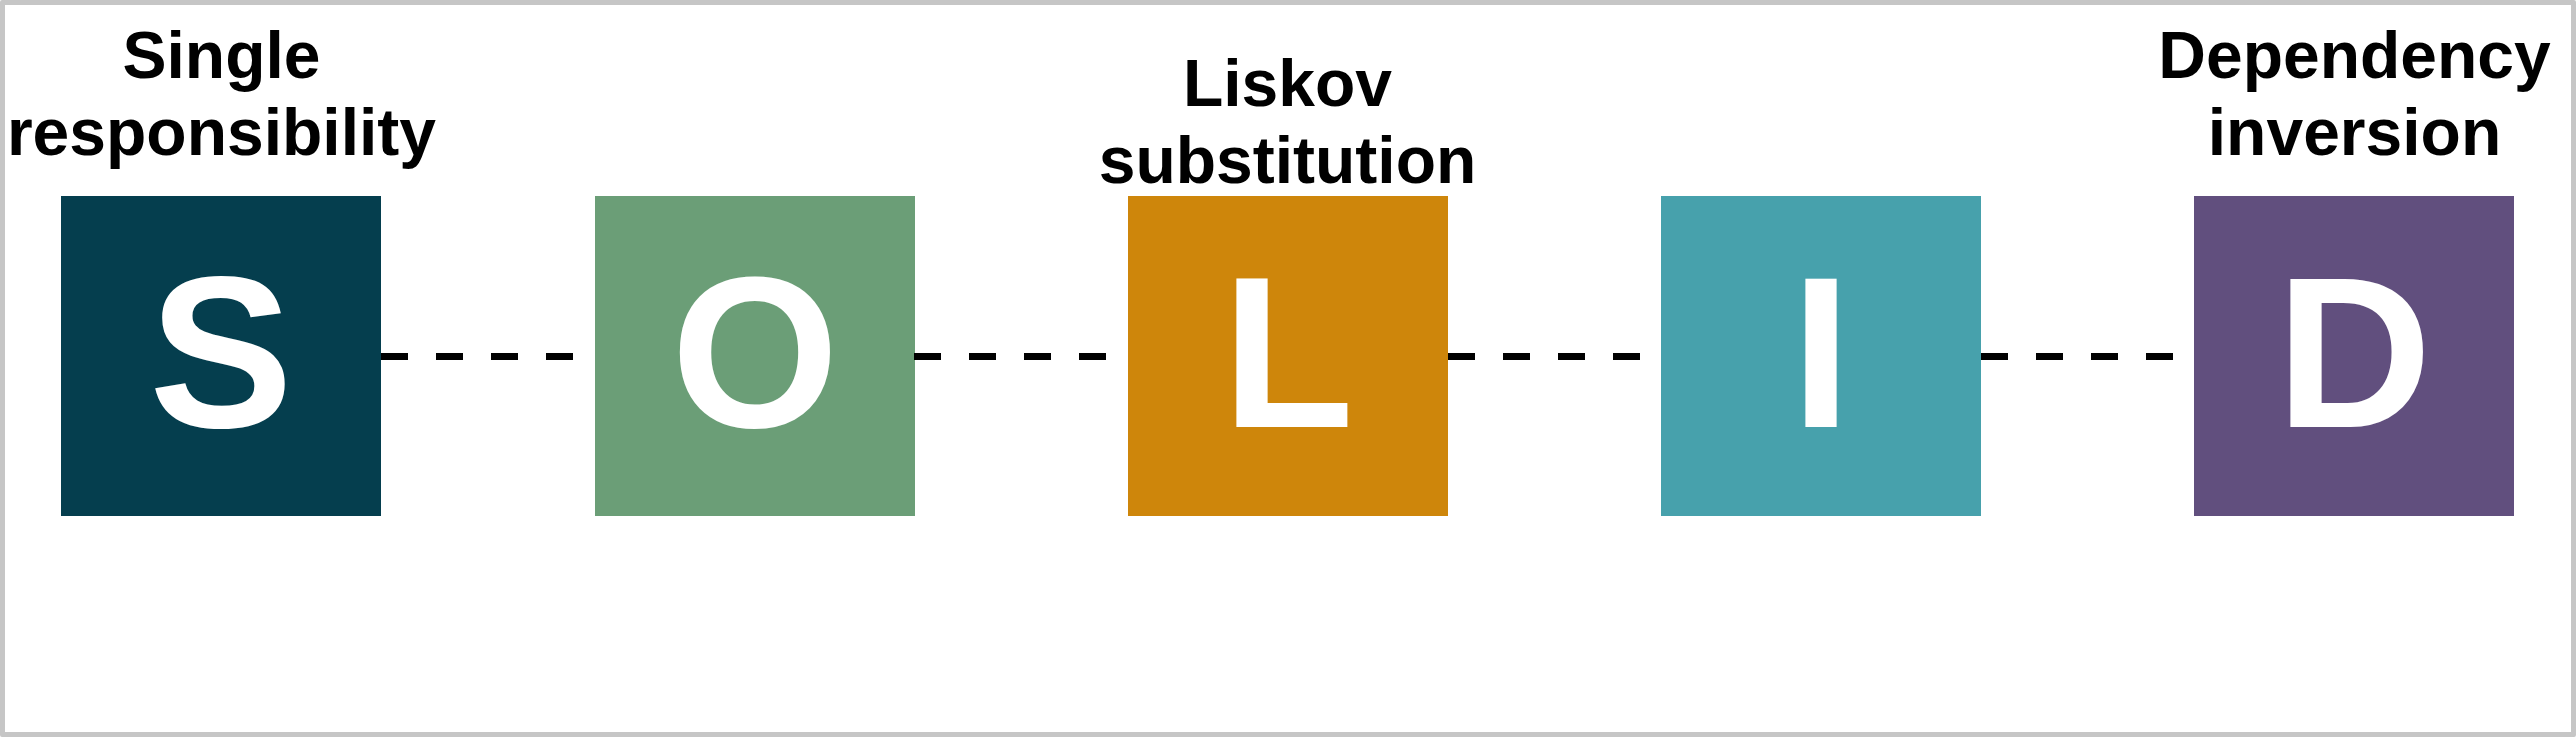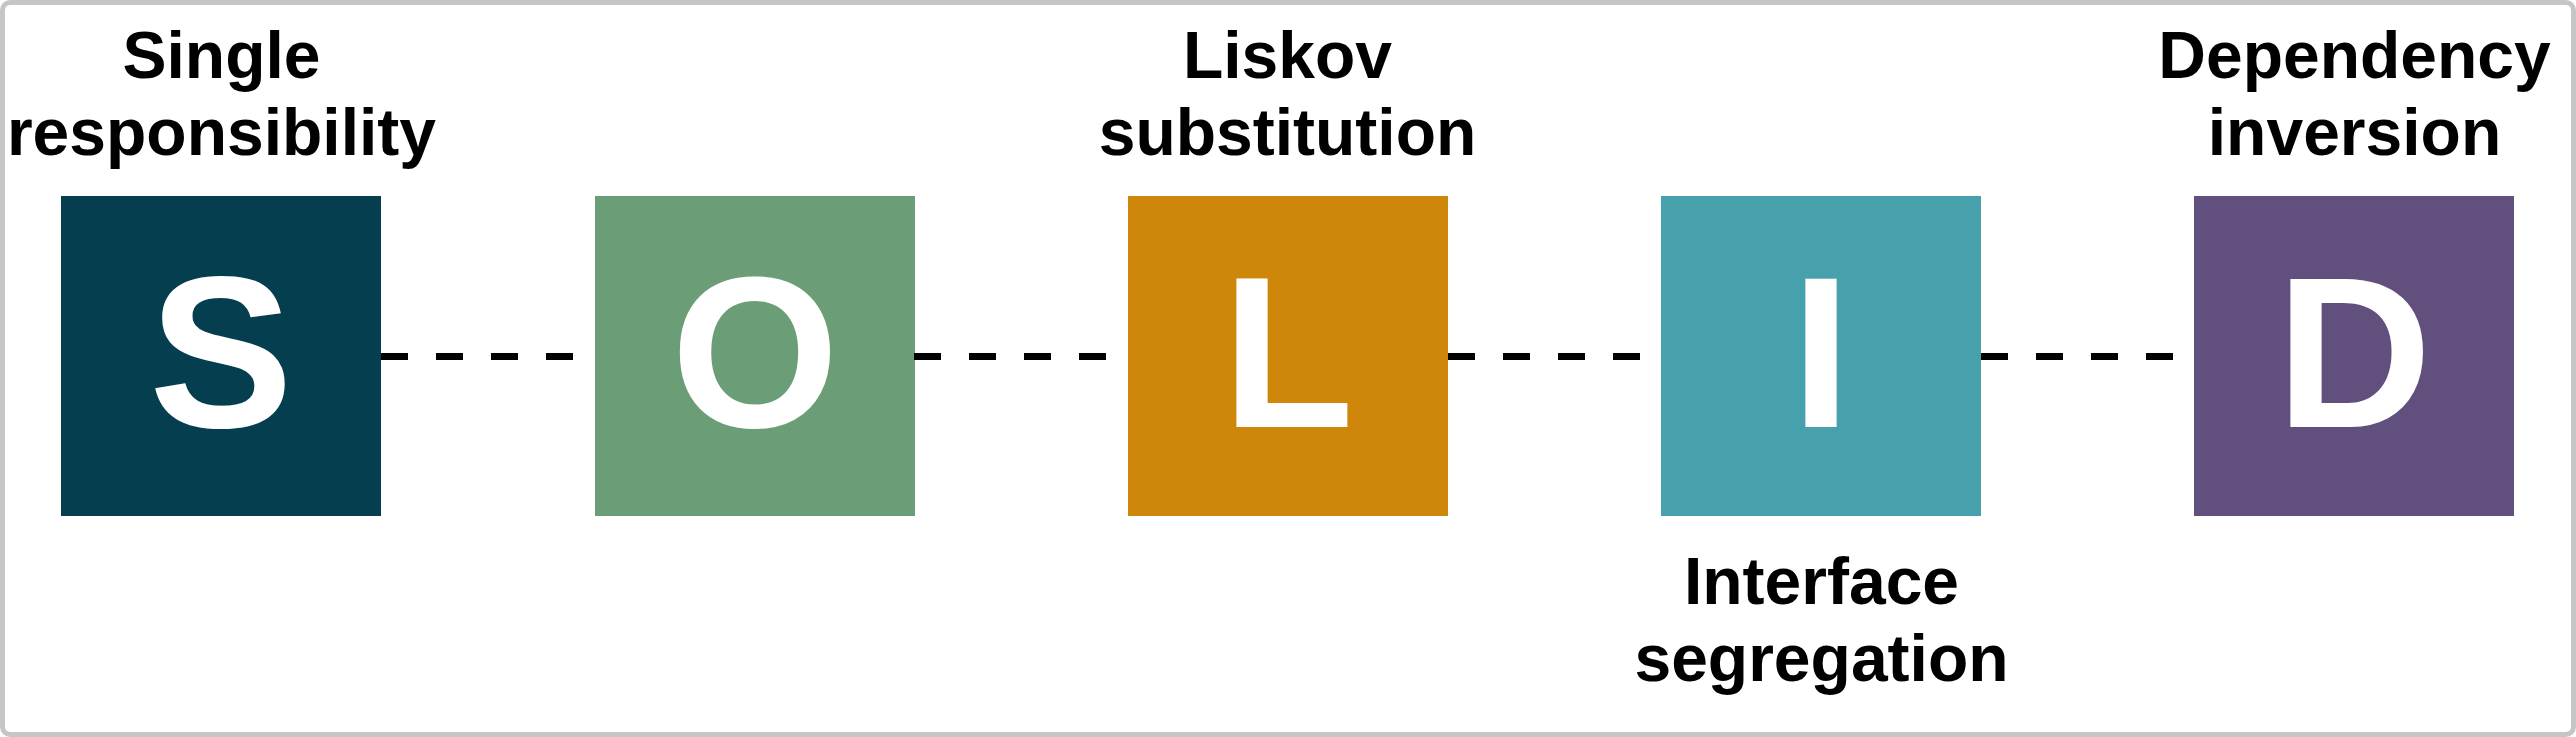--- a/index.html
+++ b/index.html
@@ -7,21 +7,21 @@
     padding: 0;
     background: #ffffff;
     font-family: "Liberation Sans", sans-serif;
   }
   .frame {
     position: relative;
     width: 2576px;
     height: 737px;
     box-sizing: border-box;
     border: 5px solid var(--frame-border, #C6C6C6);
-    border-radius: 10px;
+    border-radius: 2px;
     background: var(--frame-bg, #ffffff);
   }
   .square {
     position: absolute;
     top: 191px;               
     width: 320px;
     height: 320px;
     display: flex;
     align-items: center;
     justify-content: center;
@@ -45,21 +45,21 @@
     font-size: 66px;
     font-weight: 600;
     line-height: 1.16;
     white-space: pre-line;
     color: var(--label-color, #000000);
   }
   .label.top    { top: 12px;  }
   .label.bottom { top: 538px; }
   .lbl-0 { left: -112px; }   
   .lbl-1 { left: 421px;  }
-  .lbl-2 { left: 954px; }
+  .lbl-2 { left: 954px; margin-top: 28px; }
   .lbl-3 { left: 1488px; }
   .lbl-4 { left: 2021px; }
   .connector {
     position: absolute;
     top: 348px;
     height: 6.6px;
     width: 214px;
     background: repeating-linear-gradient(
       to right,
       var(--dash-color, #000000) 0 27px,
@@ -76,22 +76,20 @@
 
 <div class="frame">
 
   <div class="label top lbl-0">Single
 responsibility</div>
 
 
   <div class="label top lbl-2">Liskov
 substitution</div>
 
-  <div class="label bottom lbl-3">Interface
-segregation</div>
 
   <div class="label top lbl-4">Dependency
 inversion</div>
 
   <div class="square sq-0" style="background-color: rgb(5, 62, 78);">
     <span class="letter">S</span>
   </div>
 
   <div class="connector c-0"></div>
 

